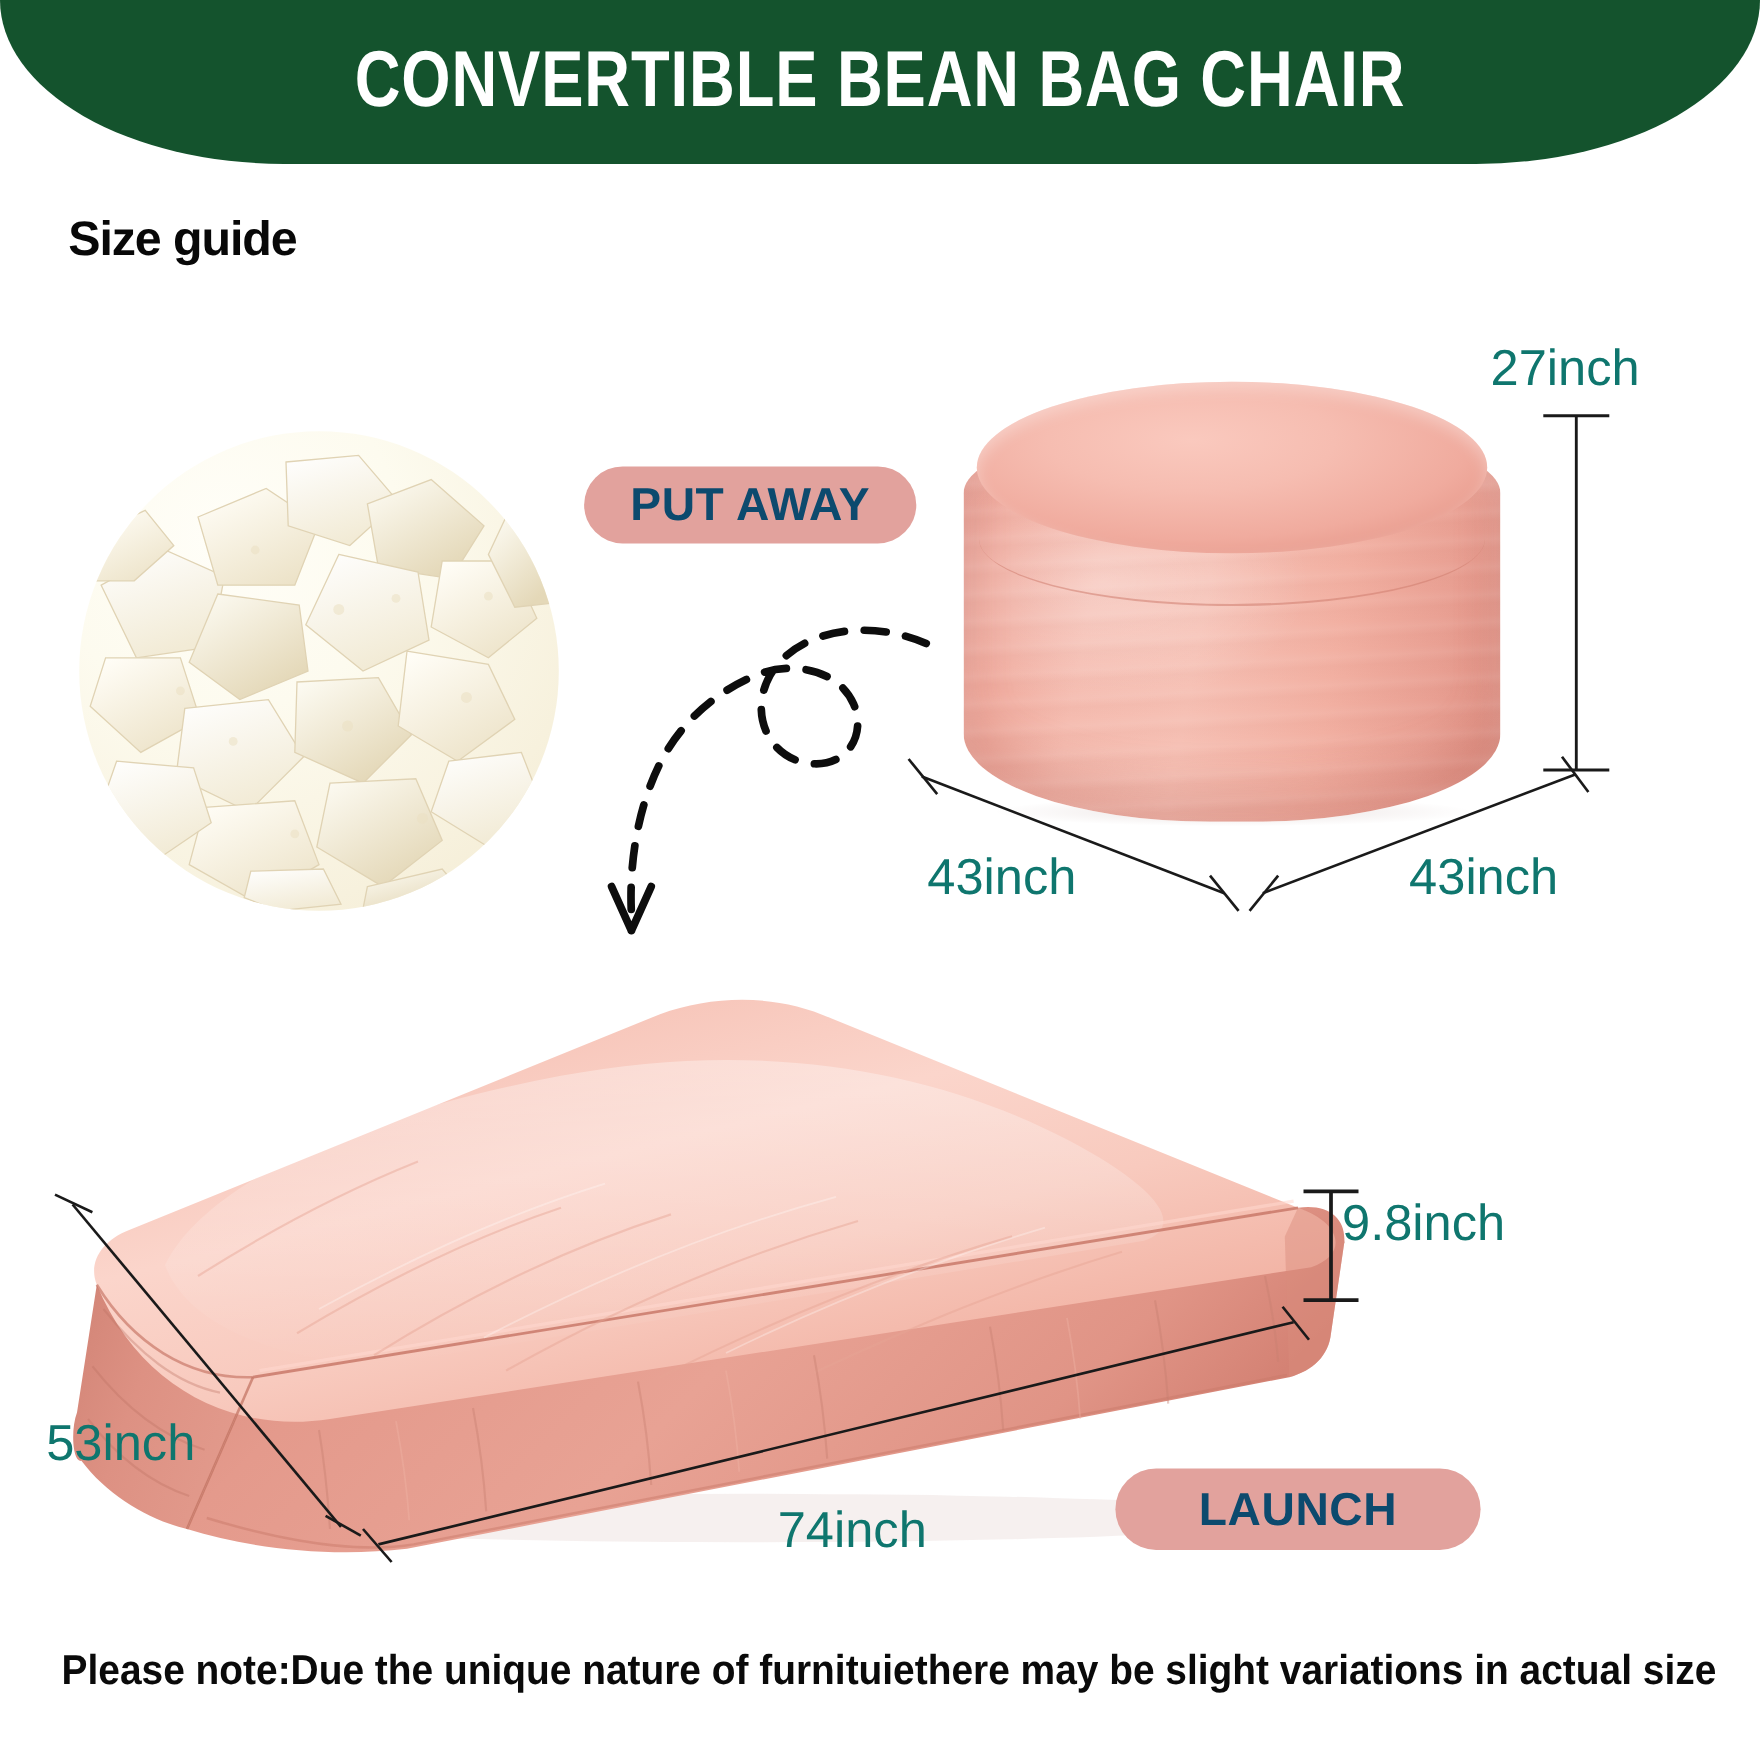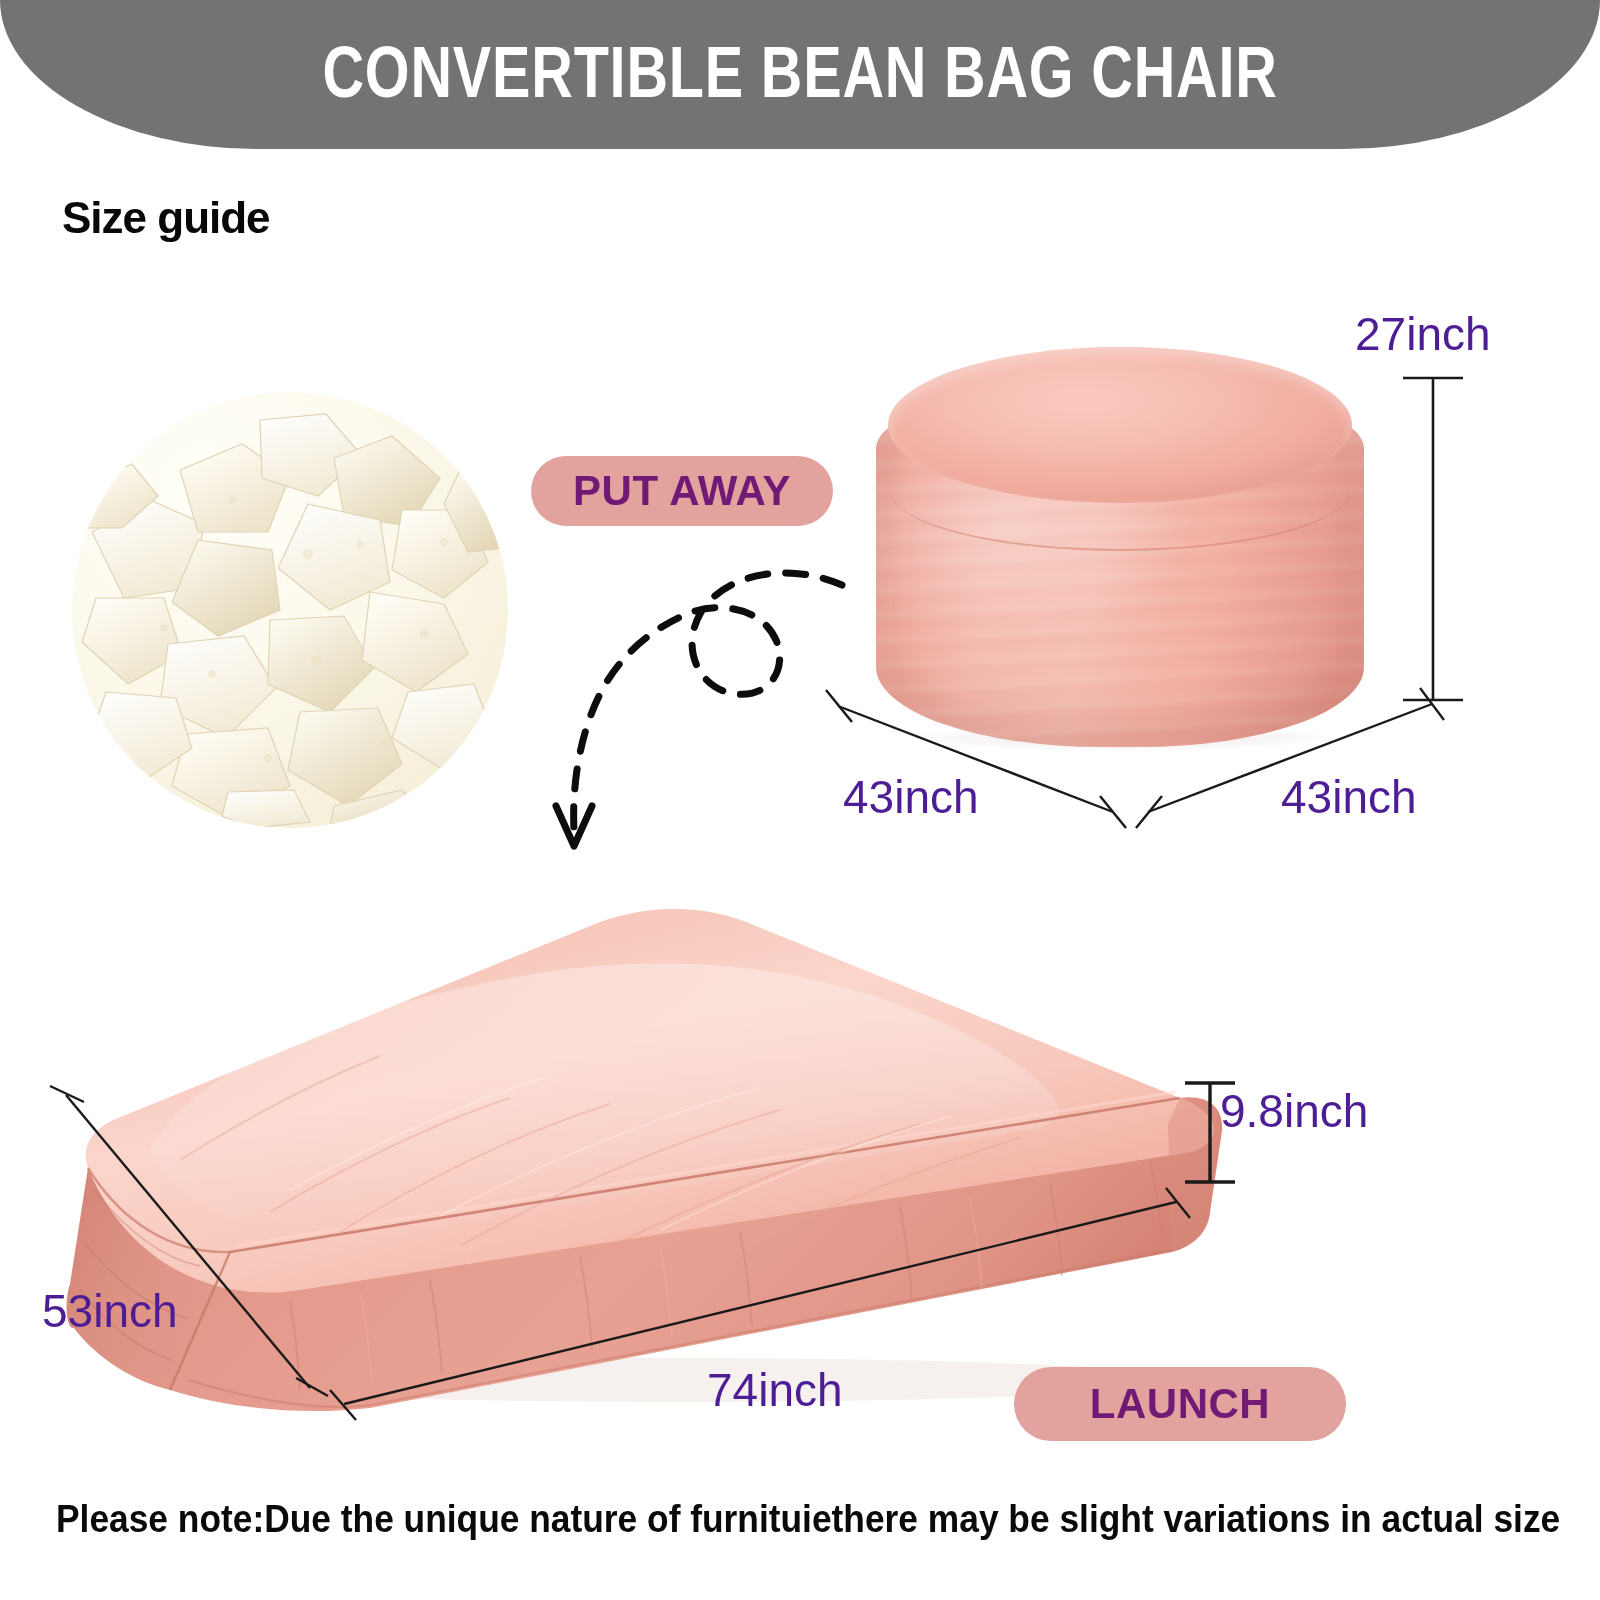--- a/index.html
+++ b/index.html
@@ -16,21 +16,21 @@
     -webkit-font-smoothing: antialiased;
   }
 
   
   .banner {
     position: absolute;
     left: 0;
     top: 0;
     width: 1600px;
     height: 149px;
-    background: #737373;
+    background: #14532d;
     border-bottom-left-radius: 260px 150px;
     border-bottom-right-radius: 260px 150px;
     display: flex;
     align-items: center;
     justify-content: center;
     overflow: hidden;
   }
   .banner-title {
     color: #ffffff;
     font-family: "Liberation Sans Narrow", "Liberation Sans", sans-serif;
@@ -67,29 +67,28 @@
     background:
       radial-gradient(circle at 30% 22%, #fffef8 0%, #fdfbef 35%, #f7f1dd 75%, #f2ead0 100%);
   }
   .foam-circle svg { display: block; width: 100%; height: 100%; }
 
   
   .pill {
     position: absolute;
     background: #e2a29d;
     border-radius: 999px;
-    color: #701a75;
+    color: #0c4a6e;
     font-size: 42px;
     font-weight: bold;
     display: flex;
     align-items: center;
     justify-content: center;
     letter-spacing: 0.5px;
     line-height: 1;
-    margin-top: 32px;
   }
   .pill-putaway {
     left: 531px;
     top: 424px;
     width: 302px;
     height: 70px;
   }
   .pill-launch {
     left: 1014px;
     top: 1335px;
@@ -175,21 +174,21 @@
   .mattress { position: absolute; left: 40px; top: 860px; width: 1210px; height: 560px; }
   .mattress svg { display: block; width: 100%; height: 100%; }
 
   
   .dims { position: absolute; left: 0; top: 0; width: 1600px; height: 1600px; pointer-events: none; }
   .dims svg { display: block; width: 1600px; height: 1600px; }
 
   
   .dim-label {
     position: absolute;
-    color: #4c1d95;
+    color: #0f766e;
     font-size: 46px;
     line-height: 1;
     white-space: nowrap;
   }
   .dim-27   { left: 1355px; top: 311px; }
   .dim-43a  { left: 843px;  top: 774px; }
   .dim-43b  { left: 1281px; top: 774px; }
   .dim-98   { left: 1220px; top: 1088px; }
   .dim-53   { left: 42px;   top: 1272px; margin-top: 16px; }
   .dim-74   { left: 707px;  top: 1367px; }

